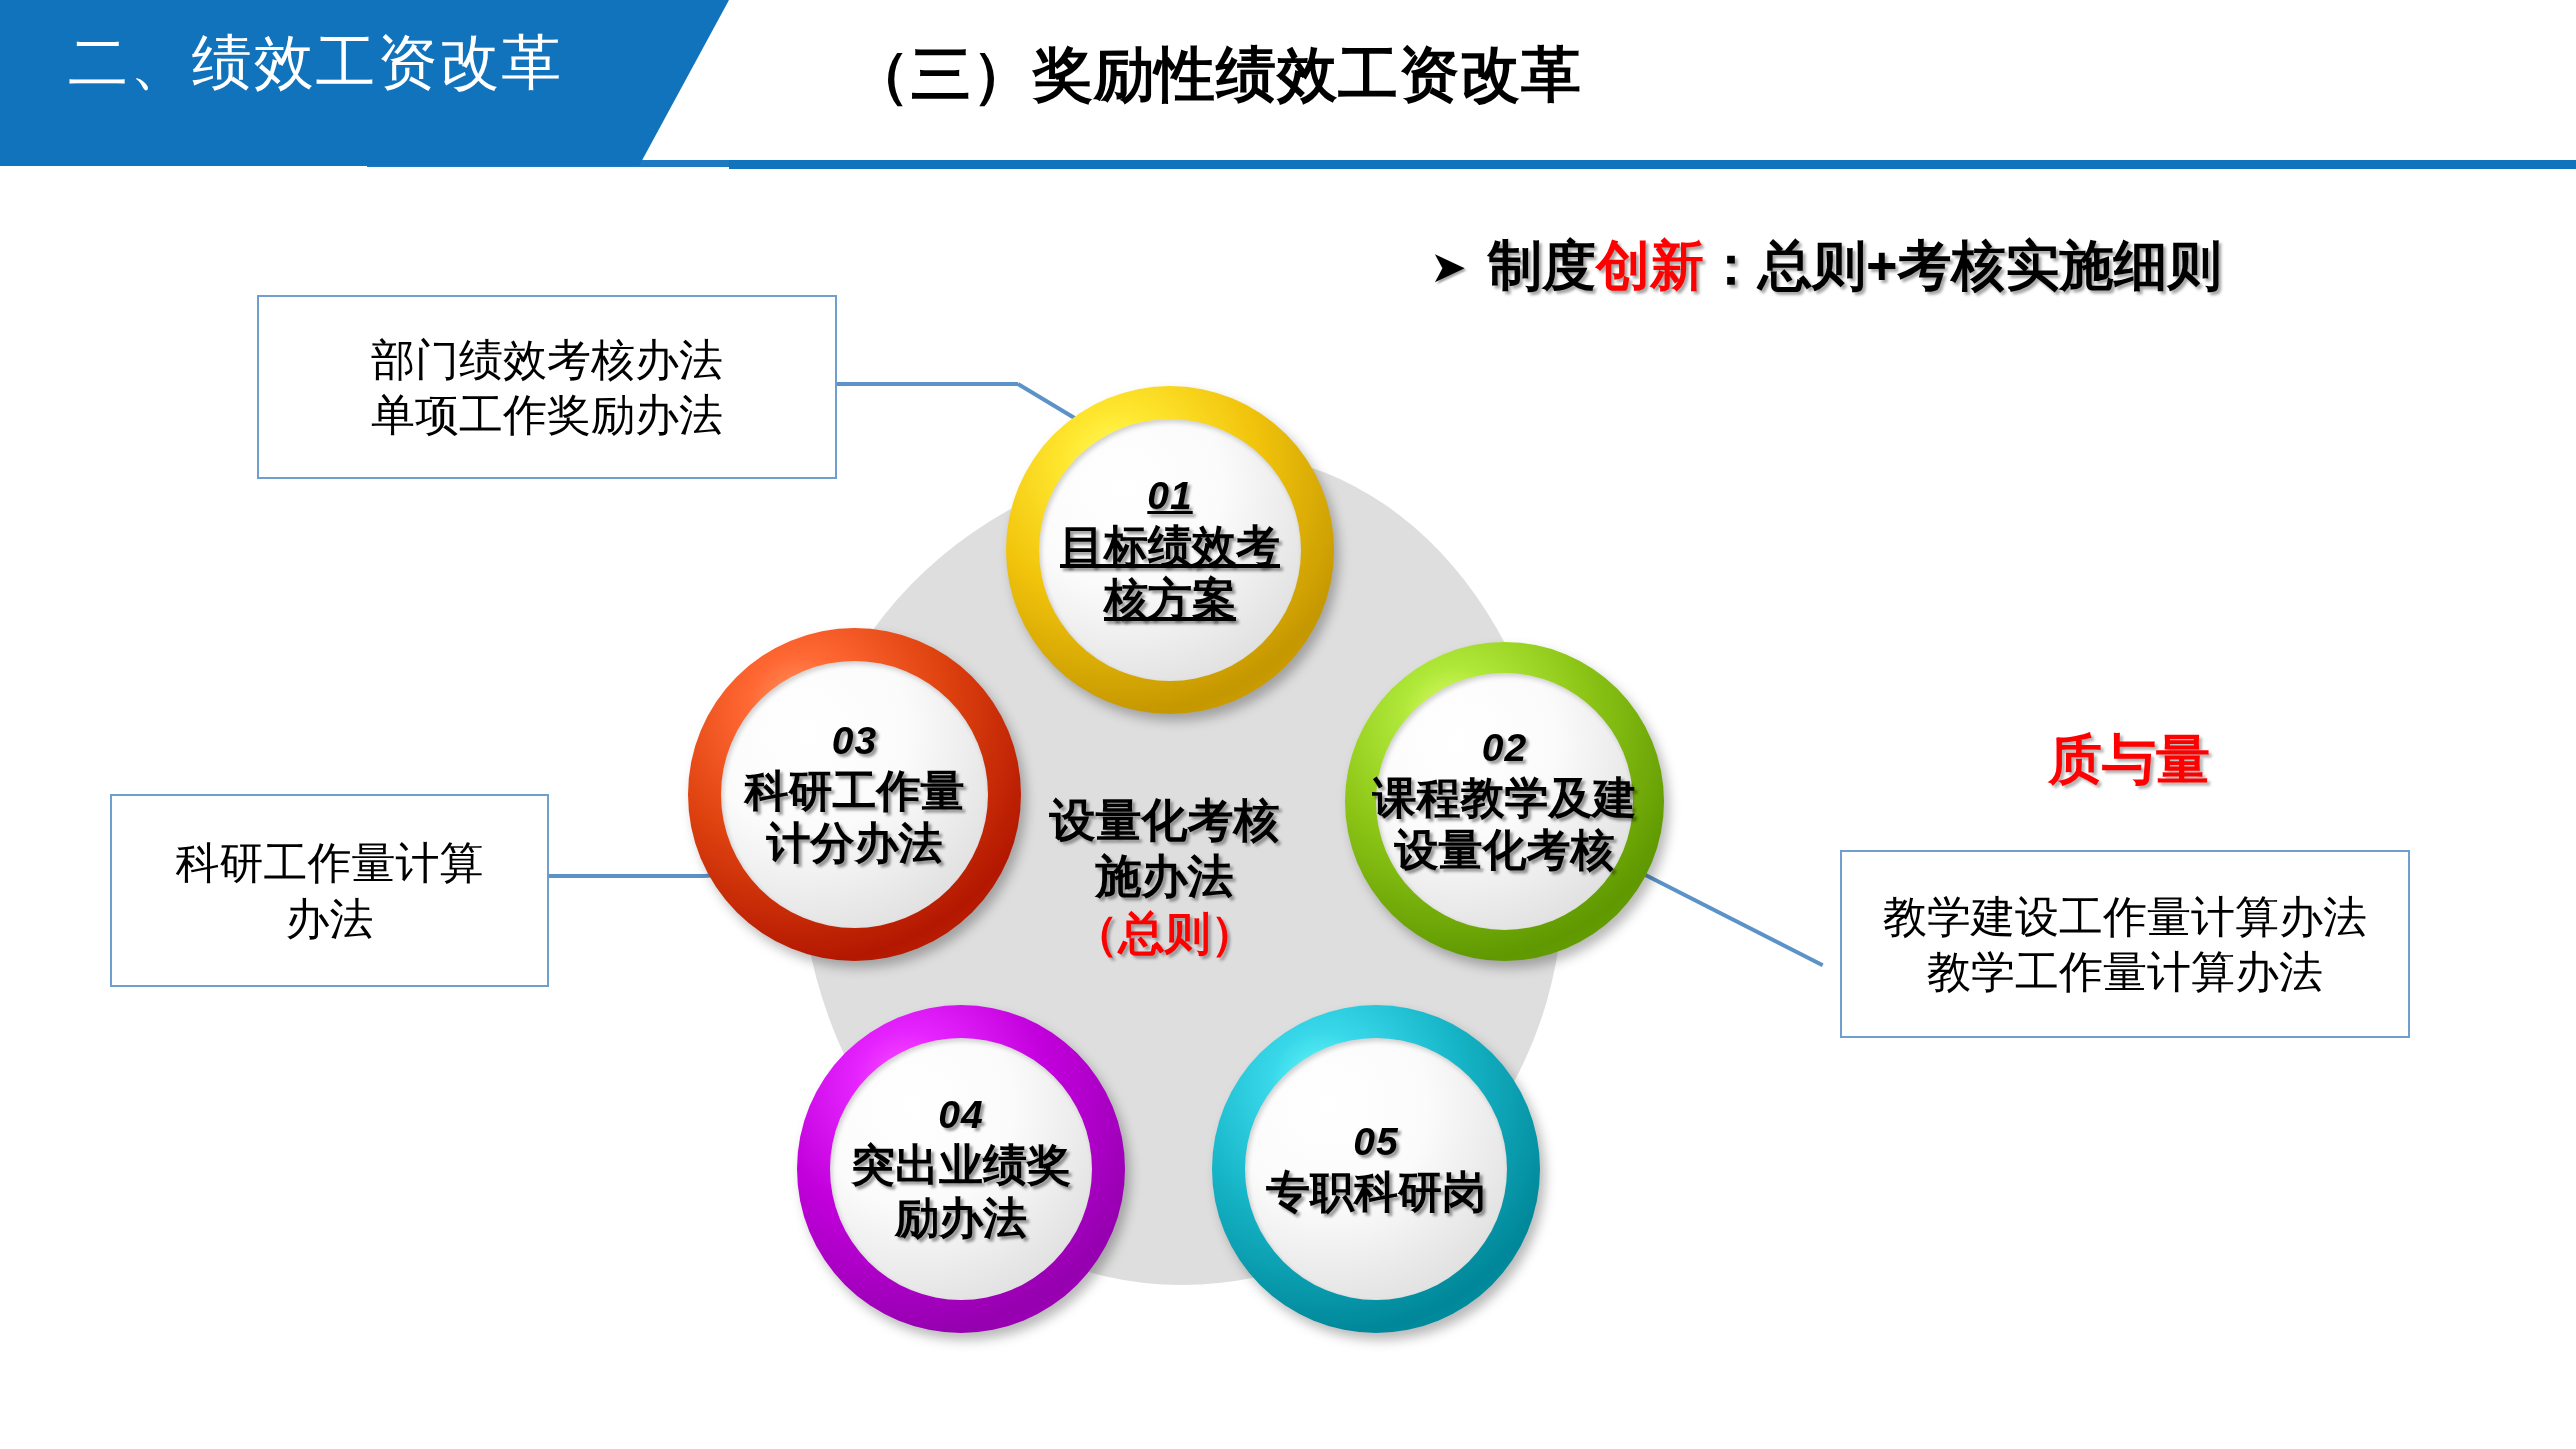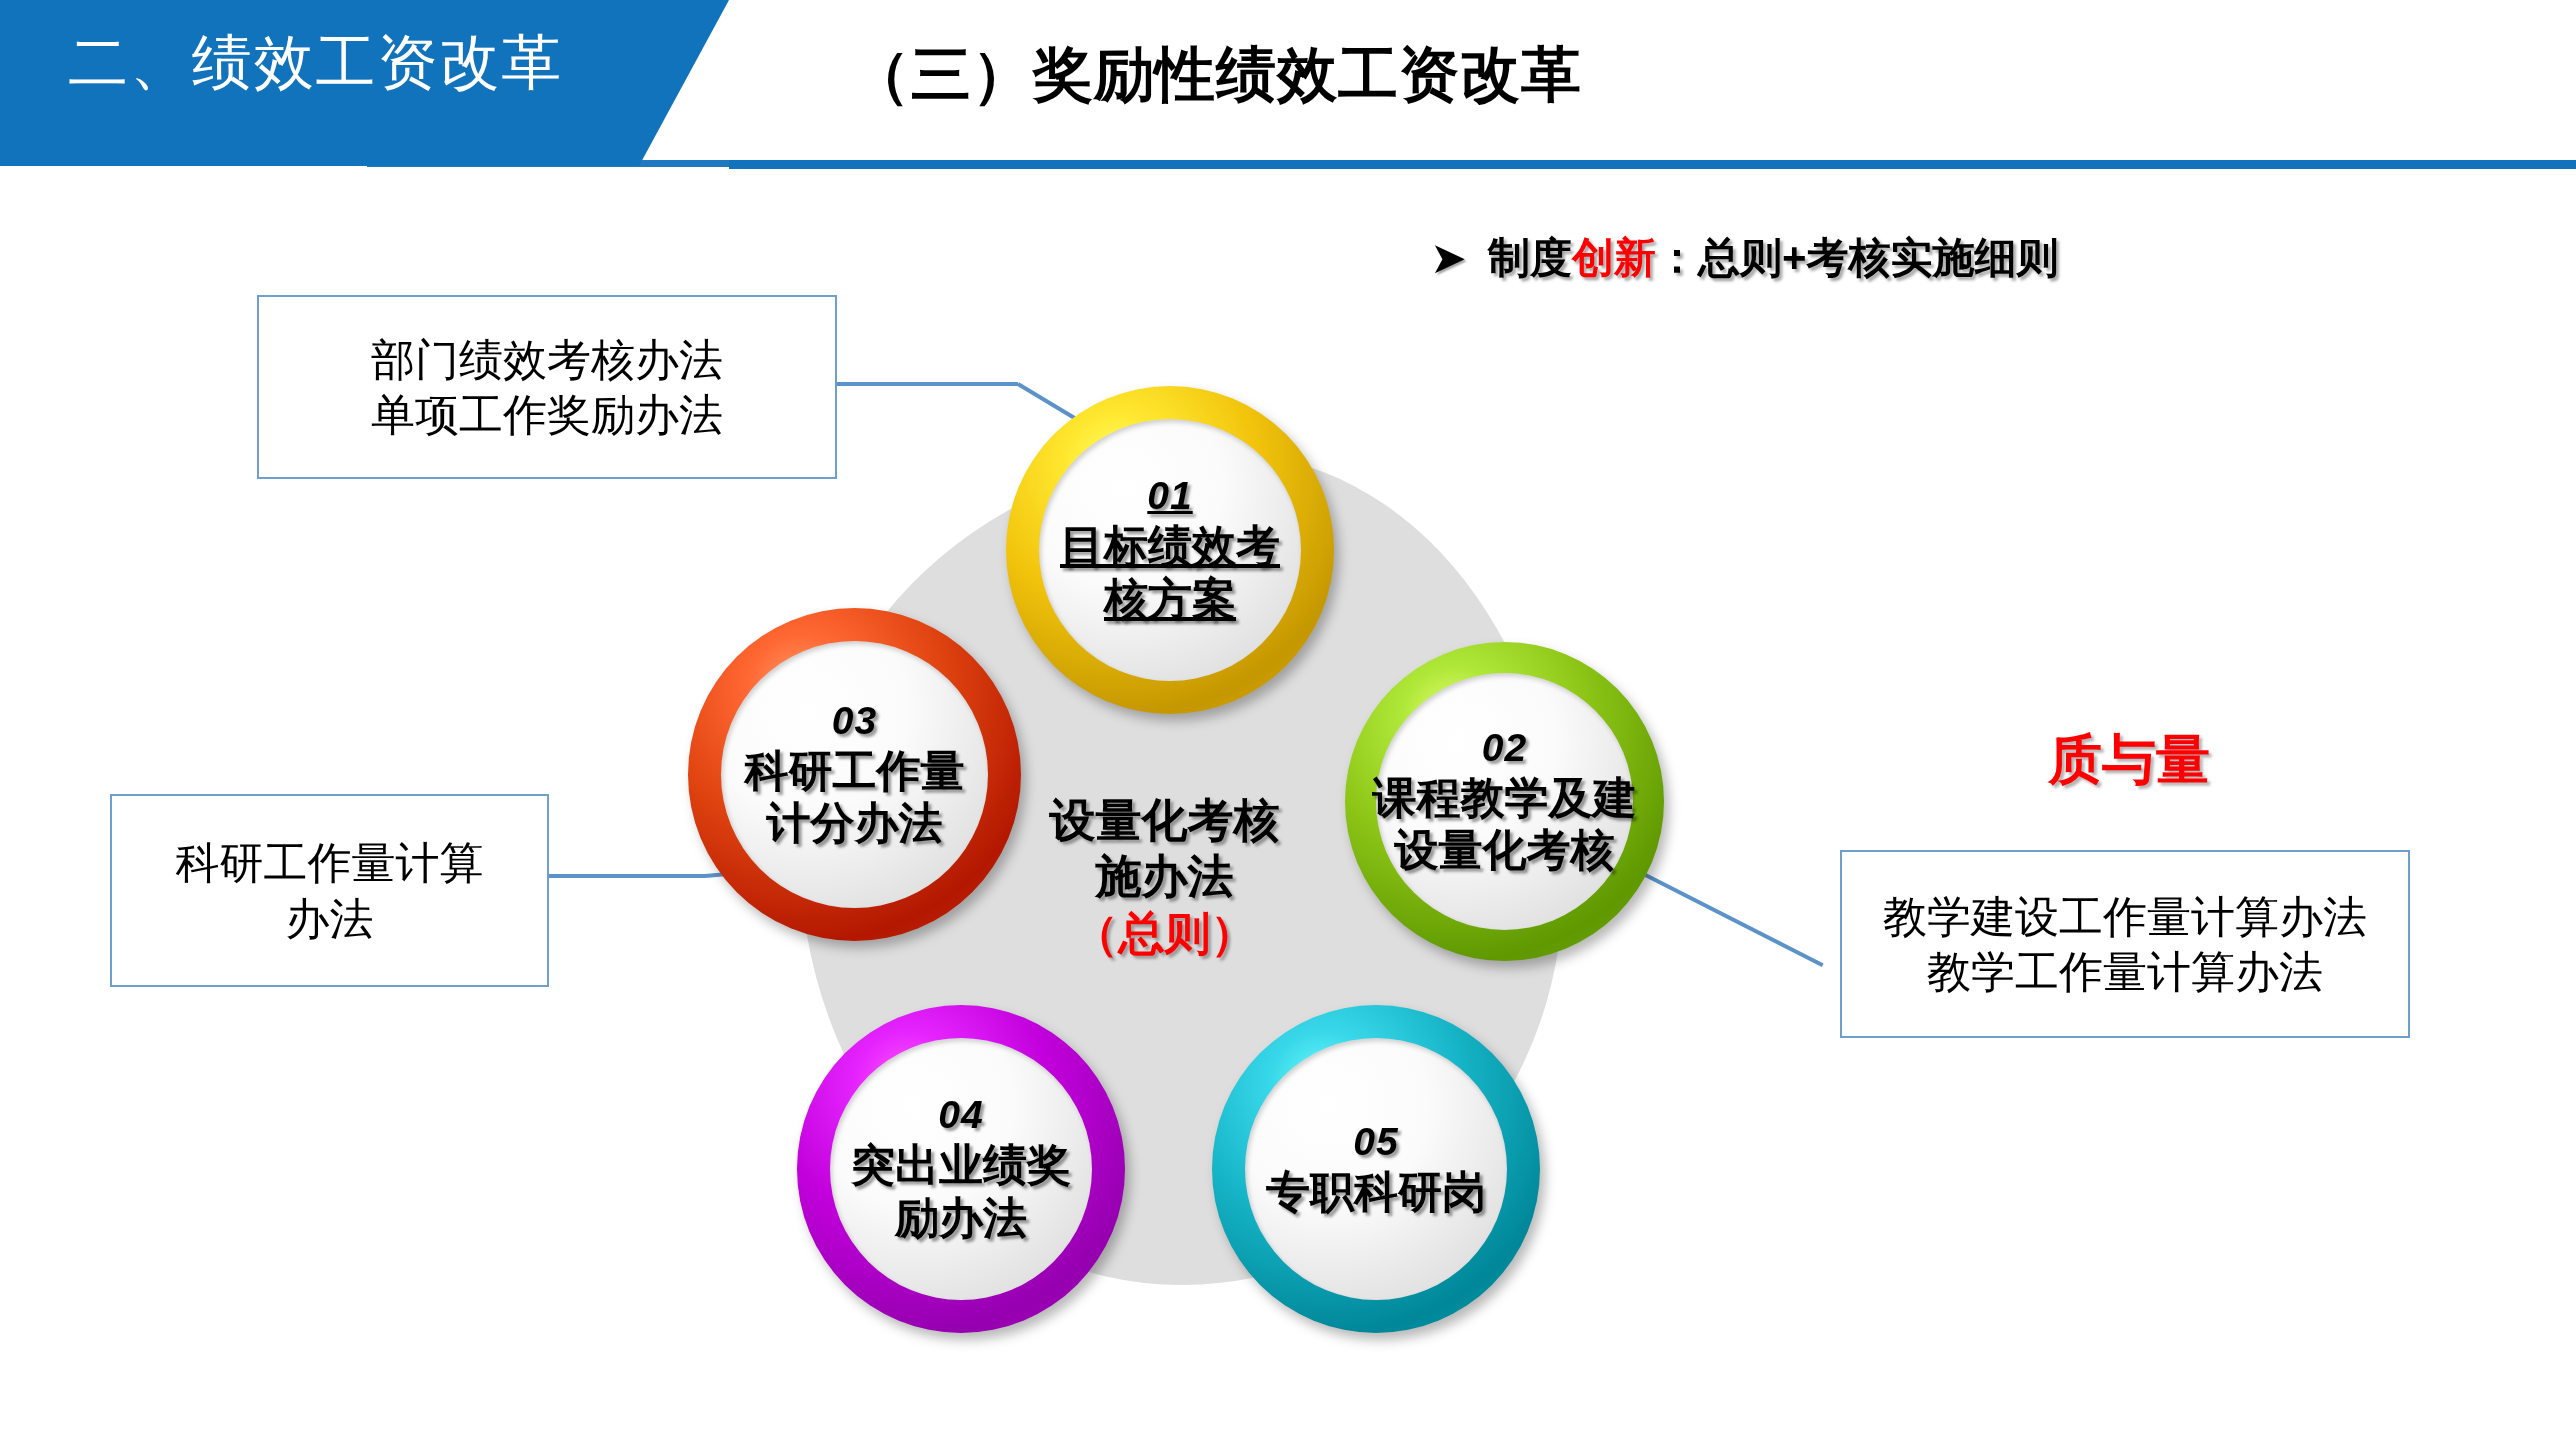--- a/index.html
+++ b/index.html
@@ -43,21 +43,21 @@
   .bullet-row{
     position:absolute;left:1430px;top:230px;
     display:flex;align-items:center;gap:21px;
     white-space:nowrap;
   }
   .bullet-arrow{
     font-size:44px;color:#000;line-height:1;
     text-shadow:1.9px 1.9px 1.9px rgba(0,0,0,.35);
   }
   .bullet-text{
-    font-size:42px;font-weight:700;color:#000;
+    font-size:54px;font-weight:700;color:#000;
     text-shadow:2.9px 2.9px 2.9px rgba(0,0,0,.35);
   }
   .bullet-text .hl{color:#ff0000;}
 
   .side-red{
     position:absolute;left:2048px;top:724px;
     font-size:54px;font-weight:700;color:#ff0000;
     text-shadow:2.9px 2.9px 2.9px rgba(0,0,0,.3);
     white-space:nowrap;
   }
@@ -174,21 +174,21 @@
 
   <div class="ring" id="ring-02" style="left: 1345px; top: 642px; width: 319px; height: 319px; background: radial-gradient(circle at 34% 24%, rgb(230, 255, 112) 0%, rgb(175, 232, 57) 16%, rgb(140, 197, 22) 42%, rgb(95, 152, 0) 76%, rgb(122, 179, 4) 100%);">
     <div class="inner" style="left:31px;top:31px;right:31px;bottom:31px;"></div>
     <div class="txt">
       <div class="num">02</div>
       <div class="lbl">课程教学及建</div>
       <div class="lbl">设量化考核</div>
     </div>
   </div>
 
-  <div class="ring" id="ring-03" style="left: 688px; top: 608px; width: 333px; height: 333px; background: radial-gradient(circle at 34% 24%, rgb(255, 158, 106) 0%, rgb(255, 103, 51) 16%, rgb(224, 68, 16) 42%, rgb(179, 23, 0) 76%, rgb(206, 50, 0) 100%);">
+  <div class="ring" id="ring-03" style="left: 688px; top: 628px; width: 333px; height: 333px; background: radial-gradient(circle at 34% 24%, rgb(255, 158, 106) 0%, rgb(255, 103, 51) 16%, rgb(224, 68, 16) 42%, rgb(179, 23, 0) 76%, rgb(206, 50, 0) 100%);">
     <div class="inner" style="left:33px;top:33px;right:33px;bottom:33px;"></div>
     <div class="txt">
       <div class="num">03</div>
       <div class="lbl">科研工作量</div>
       <div class="lbl">计分办法</div>
     </div>
   </div>
 
   <div class="ring" id="ring-04" style="left: 797px; top: 1005px; width: 328px; height: 328px; background: radial-gradient(circle at 34% 24%, rgb(255, 90, 255) 0%, rgb(229, 35, 255) 16%, rgb(194, 0, 220) 42%, rgb(149, 0, 175) 76%, rgb(176, 0, 202) 100%);">
     <div class="inner" style="left:33px;top:33px;right:33px;bottom:33px;"></div>

